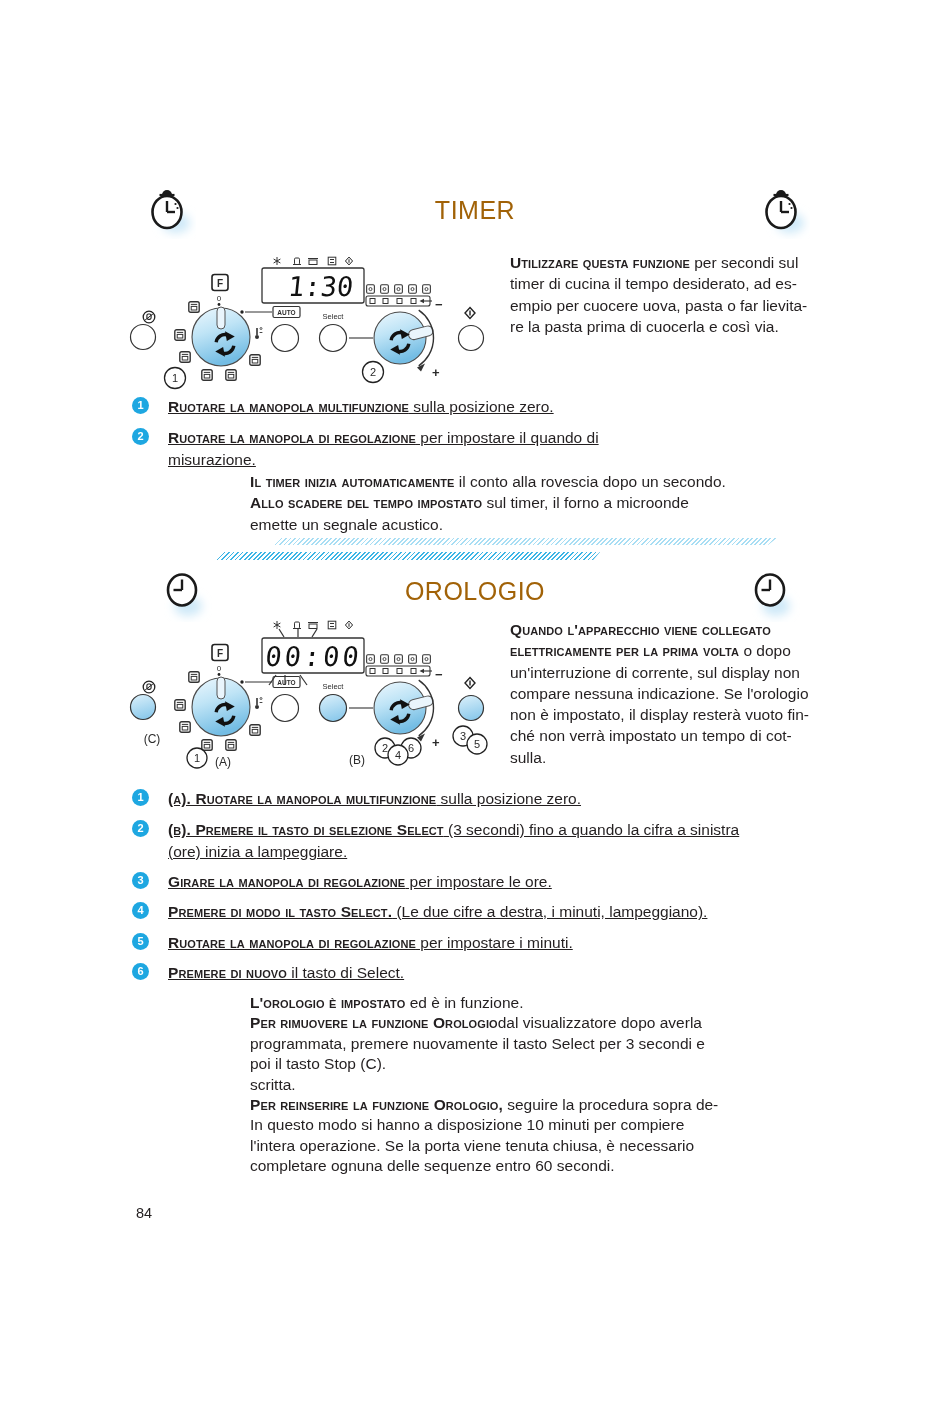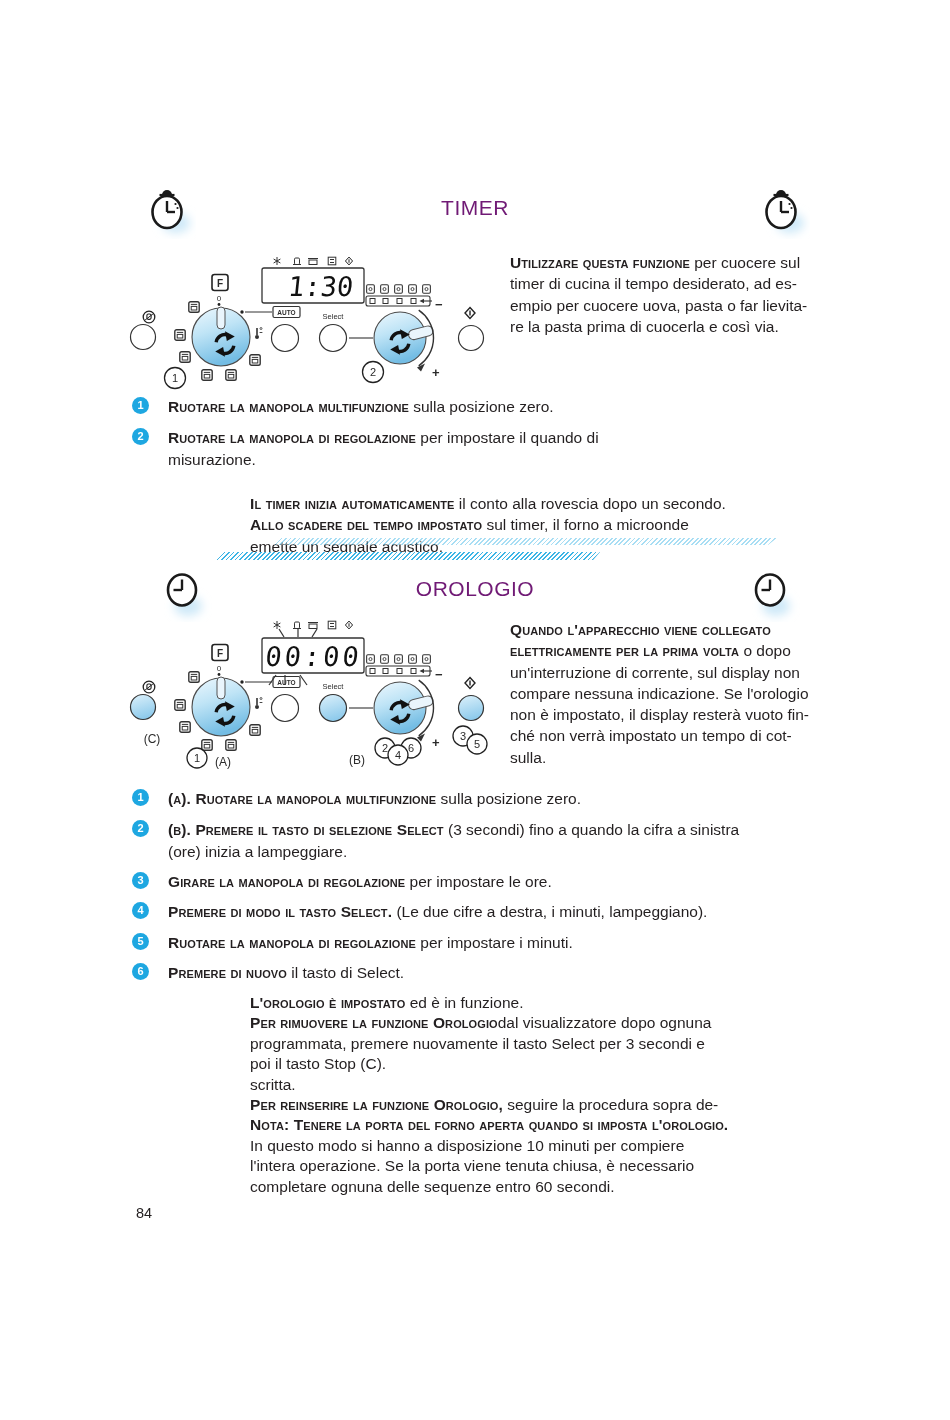--- a/index.html
+++ b/index.html
@@ -1,25 +1,25 @@
 <!DOCTYPE html>
 <html><head>
 <meta charset="utf-8">
 <style>
   html,body{margin:0;padding:0;background:#ffffff;}
   .page{position:relative;width:950px;height:1420px;background:#fff;overflow:hidden;
         font-family:"Liberation Sans",sans-serif;color:#231f20;}
   .abs{position:absolute;}
-  .title{left:0;right:0;text-align:center;font-size:21px;letter-spacing:.5px;color:#701a75;}
+  .title{left:0;right:0;text-align:center;font-size:25px;letter-spacing:.5px;color:#a16207;}
   .body-txt{font-size:15.5px;line-height:21.3px;}
   .lead{font-weight:bold;font-variant:small-caps;letter-spacing:.1px;}
   .step{position:absolute;left:132px;display:flex;}
   .bullet{flex:0 0 17px;width:17px;height:17px;border-radius:50%;background:#1ea7e1;
           color:#fff;font-size:11px;font-weight:bold;text-align:center;line-height:17px;margin-top:1px;}
-  .step-body{margin-left:19px;font-size:15.5px;line-height:21.5px;width:640px;}
+  .step-body{margin-left:19px;font-size:15.5px;line-height:21.5px;width:640px;text-decoration:underline;}
   .hatch{position:absolute;background:repeating-linear-gradient(135deg,#3db5e6 0,#3db5e6 1.3px,#ffffff 1.3px,#ffffff 3.2px);
          clip-path:polygon(1.8% 0,100% 0,98.2% 100%,0 100%);}
   .panel{position:absolute;}
   svg text{font-family:"Liberation Sans",sans-serif;fill:#2b2b2b;}
   .seg{font-family:"DejaVu Sans Mono",monospace;font-size:27px;fill:#111;}
   .pg-num{font-size:14.5px;}
 </style>
 </head>
 <body>
 
@@ -184,37 +184,37 @@
   </g>
   <use href="#sd" x="223" y="10" width="10" height="10"></use>
 
   <circle cx="54" cy="132" r="10.5" fill="#fff" stroke="#222" stroke-width="1.3"></circle>
   <text x="54" y="136" text-anchor="middle" font-size="11">1</text>
   <circle cx="252" cy="126" r="10.5" fill="#fff" stroke="#222" stroke-width="1.3"></circle>
   <text x="252" y="130" text-anchor="middle" font-size="11">2</text>
 </svg>
 
 <div class="abs body-txt" style="left:510px;top:252px;width:322px">
-  <div><span class="lead">Utilizzare questa funzione</span><span> per cuocere sul</span></div>
+  <div><span class="lead">Utilizzare questa funzione</span><span> per secondi sul</span></div>
   <div>timer di cucina il tempo desiderato, ad es-</div>
   <div>empio per cuocere uova, pasta o far lievita-</div>
   <div>re la pasta prima di cuocerla e così via.</div>
 </div>
 
 <div class="step" style="top:396px">
   <span class="bullet">1</span>
   <div class="step-body"><span class="lead">Ruotare la manopola multifunzione</span><span> sulla posizione zero.</span></div>
 </div>
 <div class="step" style="top:427px">
   <span class="bullet">2</span>
   <div class="step-body"><span class="lead">Ruotare la manopola di regolazione</span><span> per impostare il quando di</span>
     <div>misurazione.</div></div>
 </div>
 
-<div class="abs body-txt" style="left:250px;top:493px;width:490px">
+<div class="abs body-txt" style="left:250px;top:471px;width:490px">
   <div><span class="lead">Il timer inizia automaticamente</span><span> il conto alla rovescia dopo un secondo.</span></div>
   <div><span class="lead">Allo scadere del tempo impostato</span><span> sul timer, il forno a microonde</span></div>
   <div>emette un segnale acustico.</div>
 </div>
 
 <div class="hatch" style="left:272px;top:538px;width:505px;height:7px;opacity:.45"></div>
 <div class="hatch" style="left:215px;top:552px;width:385px;height:8px"></div>
 
 <svg class="abs" style="left:160px;top:566px" width="52" height="56" viewBox="0 0 52 56">
   <ellipse cx="28" cy="40" rx="14" ry="10" fill="#cfe9f8" filter="url(#soft)"></ellipse>
@@ -372,26 +372,25 @@
   <span class="bullet">5</span>
   <div class="step-body"><span class="lead">Ruotare la manopola di regolazione</span><span> per impostare i minuti.</span></div>
 </div>
 <div class="step" style="top:962px">
   <span class="bullet">6</span>
   <div class="step-body"><span class="lead">Premere di nuovo</span><span> il tasto di Select.</span></div>
 </div>
 
 <div class="abs body-txt" style="left:250px;top:993px;width:497px;line-height:20.4px">
   <div><span class="lead">L'orologio è impostato</span><span> ed è in funzione.</span></div>
-  <div><span class="lead">Per rimuovere la funzione Orologio</span><span>dal visualizzatore dopo ognuna</span></div>
+  <div><span class="lead">Per rimuovere la funzione Orologio</span><span>dal visualizzatore dopo averla</span></div>
   <div>programmata, premere nuovamente il tasto Select per 3 secondi e</div>
   <div>poi il tasto Stop (C).</div>
   <div>scritta.</div>
   <div><span class="lead">Per reinserire la funzione Orologio,</span><span> seguire la procedura sopra de-</span></div>
-  <div><span class="lead">Nota: Tenere la porta del forno aperta quando si imposta l'orologio.</span></div>
   <div>In questo modo si hanno a disposizione 10 minuti per compiere</div>
   <div>l'intera operazione. Se la porta viene tenuta chiusa, è necessario</div>
   <div>completare ognuna delle sequenze entro 60 secondi.</div>
 </div>
 
 <div class="abs pg-num" style="left:136px;top:1205px">84</div>
 
 </div>
 
 </body></html>

